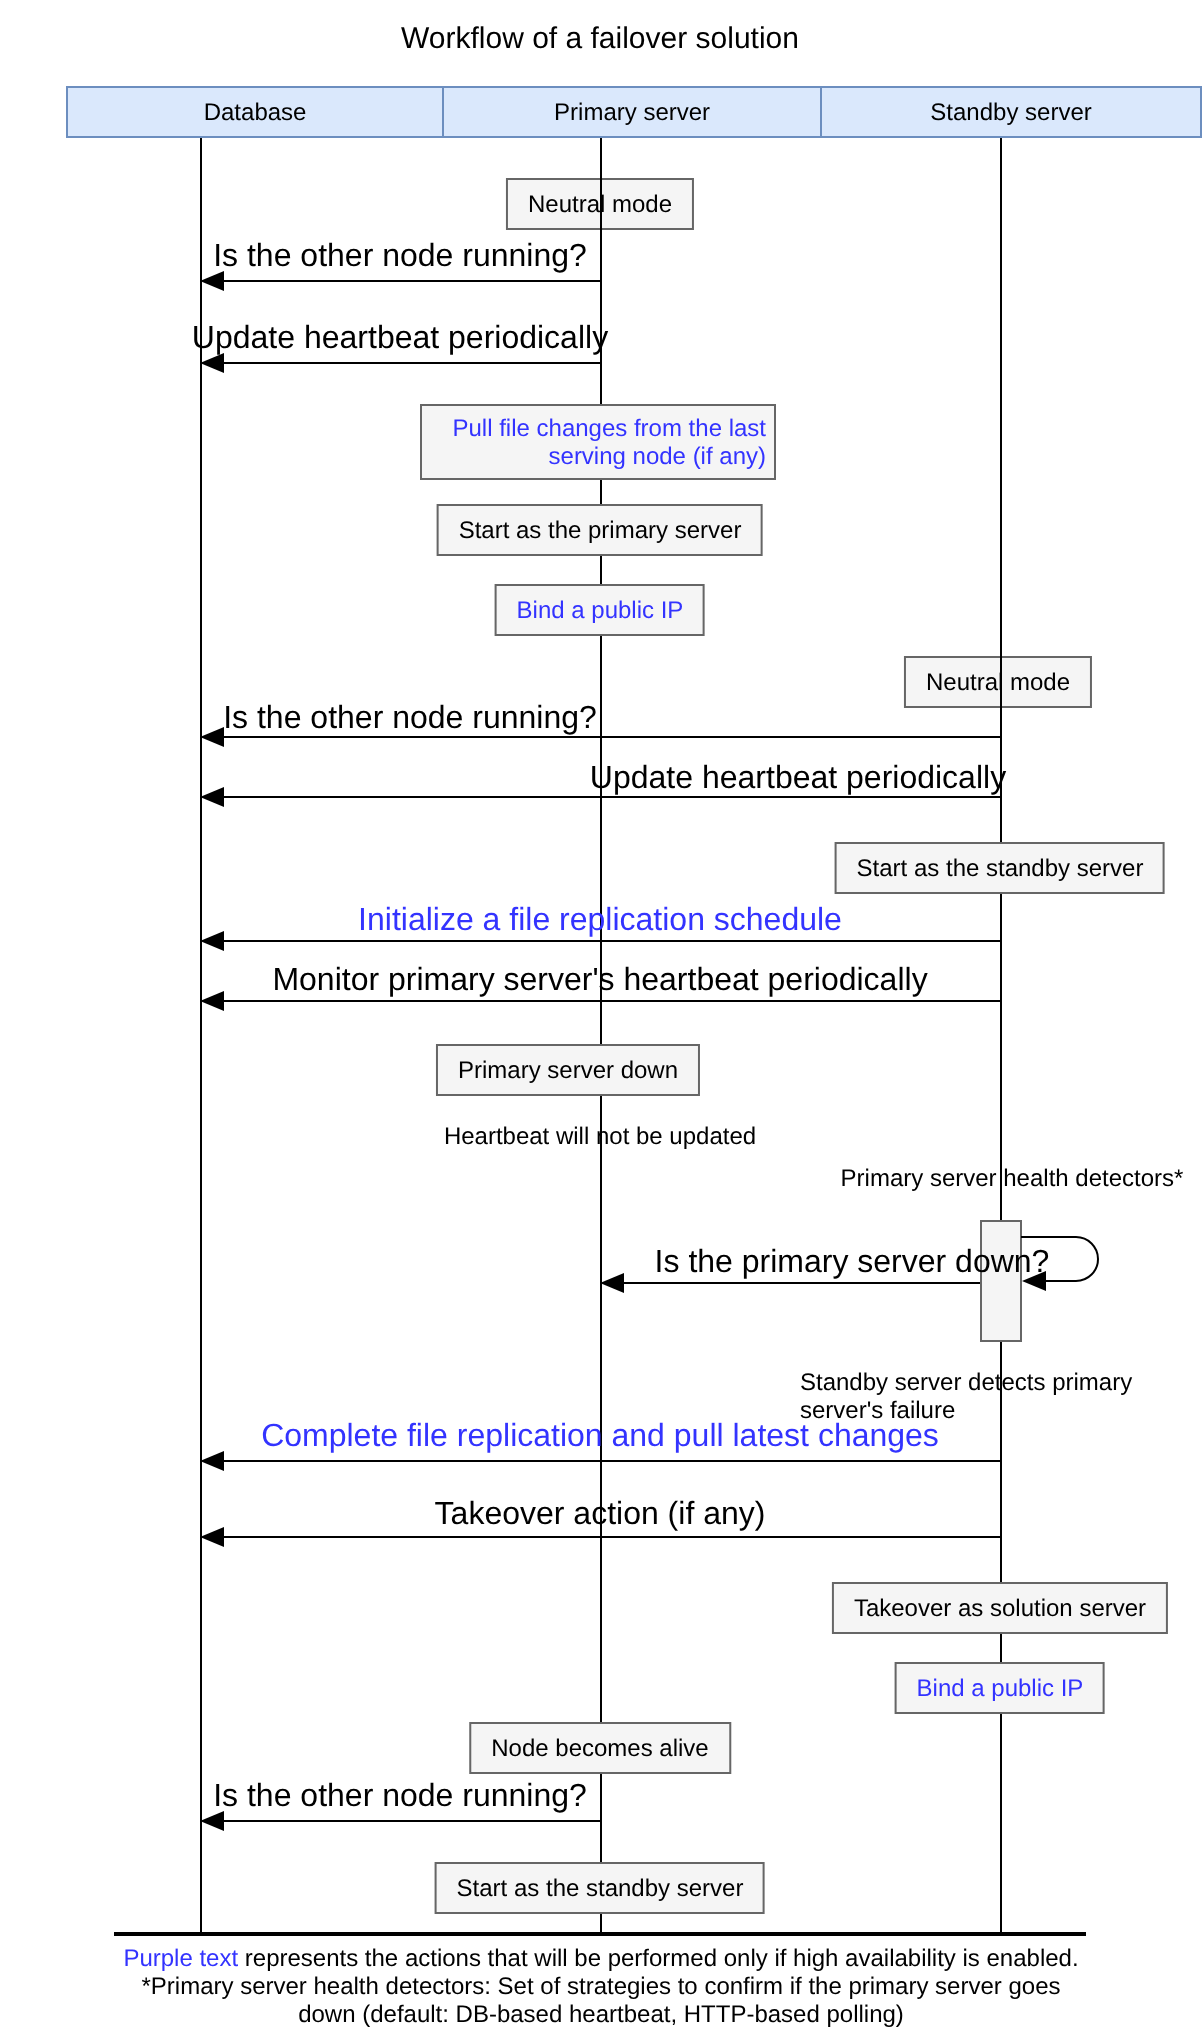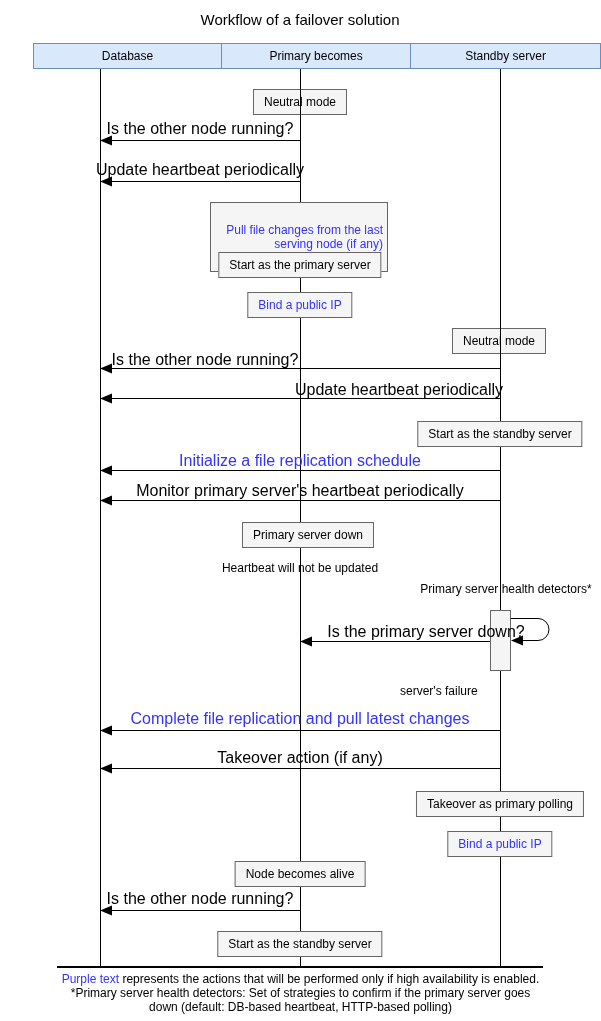--- a/index.html
+++ b/index.html
@@ -28,21 +28,21 @@
   .head{fill:#000;stroke:none;}
   .loopline{stroke:#000;stroke-width:1;fill:none;}
   .box{
     position:absolute;transform:translateX(-50%);z-index:2;
     background:#f5f5f5;border:1px solid #666666;
     font-size:12px;line-height:14px;color:#000;
     padding:5px 10px;white-space:nowrap;text-align:right;box-sizing:border-box;
   }
   .box-under{z-index:0;}
   .box-ha{color:#3333ff;}
-  .box-multi{white-space:normal;padding:20px 4px;}
+  .box-multi{white-space:normal;padding:4px 4px;}
   .box-multi span{display:block;}
   .msg-label{
     position:absolute;transform:translateX(-50%);z-index:2;
     font-size:16px;line-height:14px;color:#000;white-space:nowrap;
   }
   .msg-ha{color:#3333ff;}
   .note{
     position:absolute;transform:translateX(-50%);z-index:2;
     font-size:12px;line-height:14px;color:#000;white-space:nowrap;
   }
@@ -56,21 +56,21 @@
 </style>
 </head>
 <body>
 
 <div class="stage">
 
   <div class="title">Workflow of a failover solution</div>
 
   <div class="lane-header">
     <div class="lane-cell lc-db">Database</div>
-    <div class="lane-cell lc-pr">Primary becomes</div>
+    <div class="lane-cell lc-pr">Primary server</div>
     <div class="lane-cell lc-sb">Standby server</div>
   </div>
 
   <div class="box box-under" style="left:300px;top:89px;">Neutral mode</div>
   <div class="box box-under" style="left:499px;top:328px;">Neutral mode</div>
 
   <svg class="wires" width="601" height="1021" viewBox="0 0 601 1021">
 
     <line class="wire" x1="100.5" y1="69" x2="100.5" y2="968"></line>
     <line class="wire" x1="300.5" y1="69" x2="300.5" y2="968"></line>
@@ -126,40 +126,41 @@
     </g>
   </svg>
 
   <div class="box box-ha box-multi" style="left:299px;top:202px;width:178px;">
     <span>Pull file changes from the last</span>
     <span>serving node (if any)</span>
   </div>
   <div class="box" style="left:300px;top:252px;">Start as the primary server</div>
   <div class="box box-ha" style="left:300px;top:292px;">Bind a public IP</div>
   <div class="box" style="left:500px;top:421px;">Start as the standby server</div>
-  <div class="box" style="left:308px;top:522px;">Primary server down</div>
-  <div class="box" style="left:500px;top:791px;">Takeover as primary polling</div>
+  <div class="box" style="left:284px;top:522px;">Primary server down</div>
+  <div class="box" style="left:500px;top:791px;">Takeover as solution server</div>
   <div class="box box-ha" style="left:500px;top:831px;">Bind a public IP</div>
   <div class="box" style="left:300px;top:861px;">Node becomes alive</div>
   <div class="box" style="left:300px;top:931px;">Start as the standby server</div>
 
   <div class="msg-label" style="left:200px;top:122px;">Is the other node running?</div>
   <div class="msg-label" style="left:200px;top:163px;">Update heartbeat periodically</div>
   <div class="msg-label" style="left:205px;top:353px;">Is the other node running?</div>
   <div class="msg-label" style="left:399px;top:383px;">Update heartbeat periodically</div>
   <div class="msg-label msg-ha" style="left:300px;top:454px;">Initialize a file replication schedule</div>
   <div class="msg-label" style="left:300px;top:484px;">Monitor primary server's heartbeat periodically</div>
   <div class="msg-label" style="left:395px;top:625px;margin-left:31px;">Is the primary server down?</div>
   <div class="msg-label msg-ha" style="left:300px;top:712px;">Complete file replication and pull latest changes</div>
   <div class="msg-label" style="left:300px;top:751px;">Takeover action (if any)</div>
   <div class="msg-label" style="left:200px;top:892px;">Is the other node running?</div>
 
   <div class="note" style="left:300px;top:561px;">Heartbeat will not be updated</div>
   <div class="note" style="left:506px;top:582px;">Primary server health detectors*</div>
   <div class="note note-multi" style="left:500px;top:684px;width:200px;">
+    <span>Standby server detects primary</span>
     <span>server's failure</span>
   </div>
 
   <div class="footer">
     <div><span class="hl">Purple text</span><span> represents the actions that will be performed only if high availability is enabled.</span></div>
     <div>*Primary server health detectors: Set of strategies to confirm if the primary server goes</div>
     <div>down (default: DB-based heartbeat, HTTP-based polling)</div>
   </div>
 
 </div>

